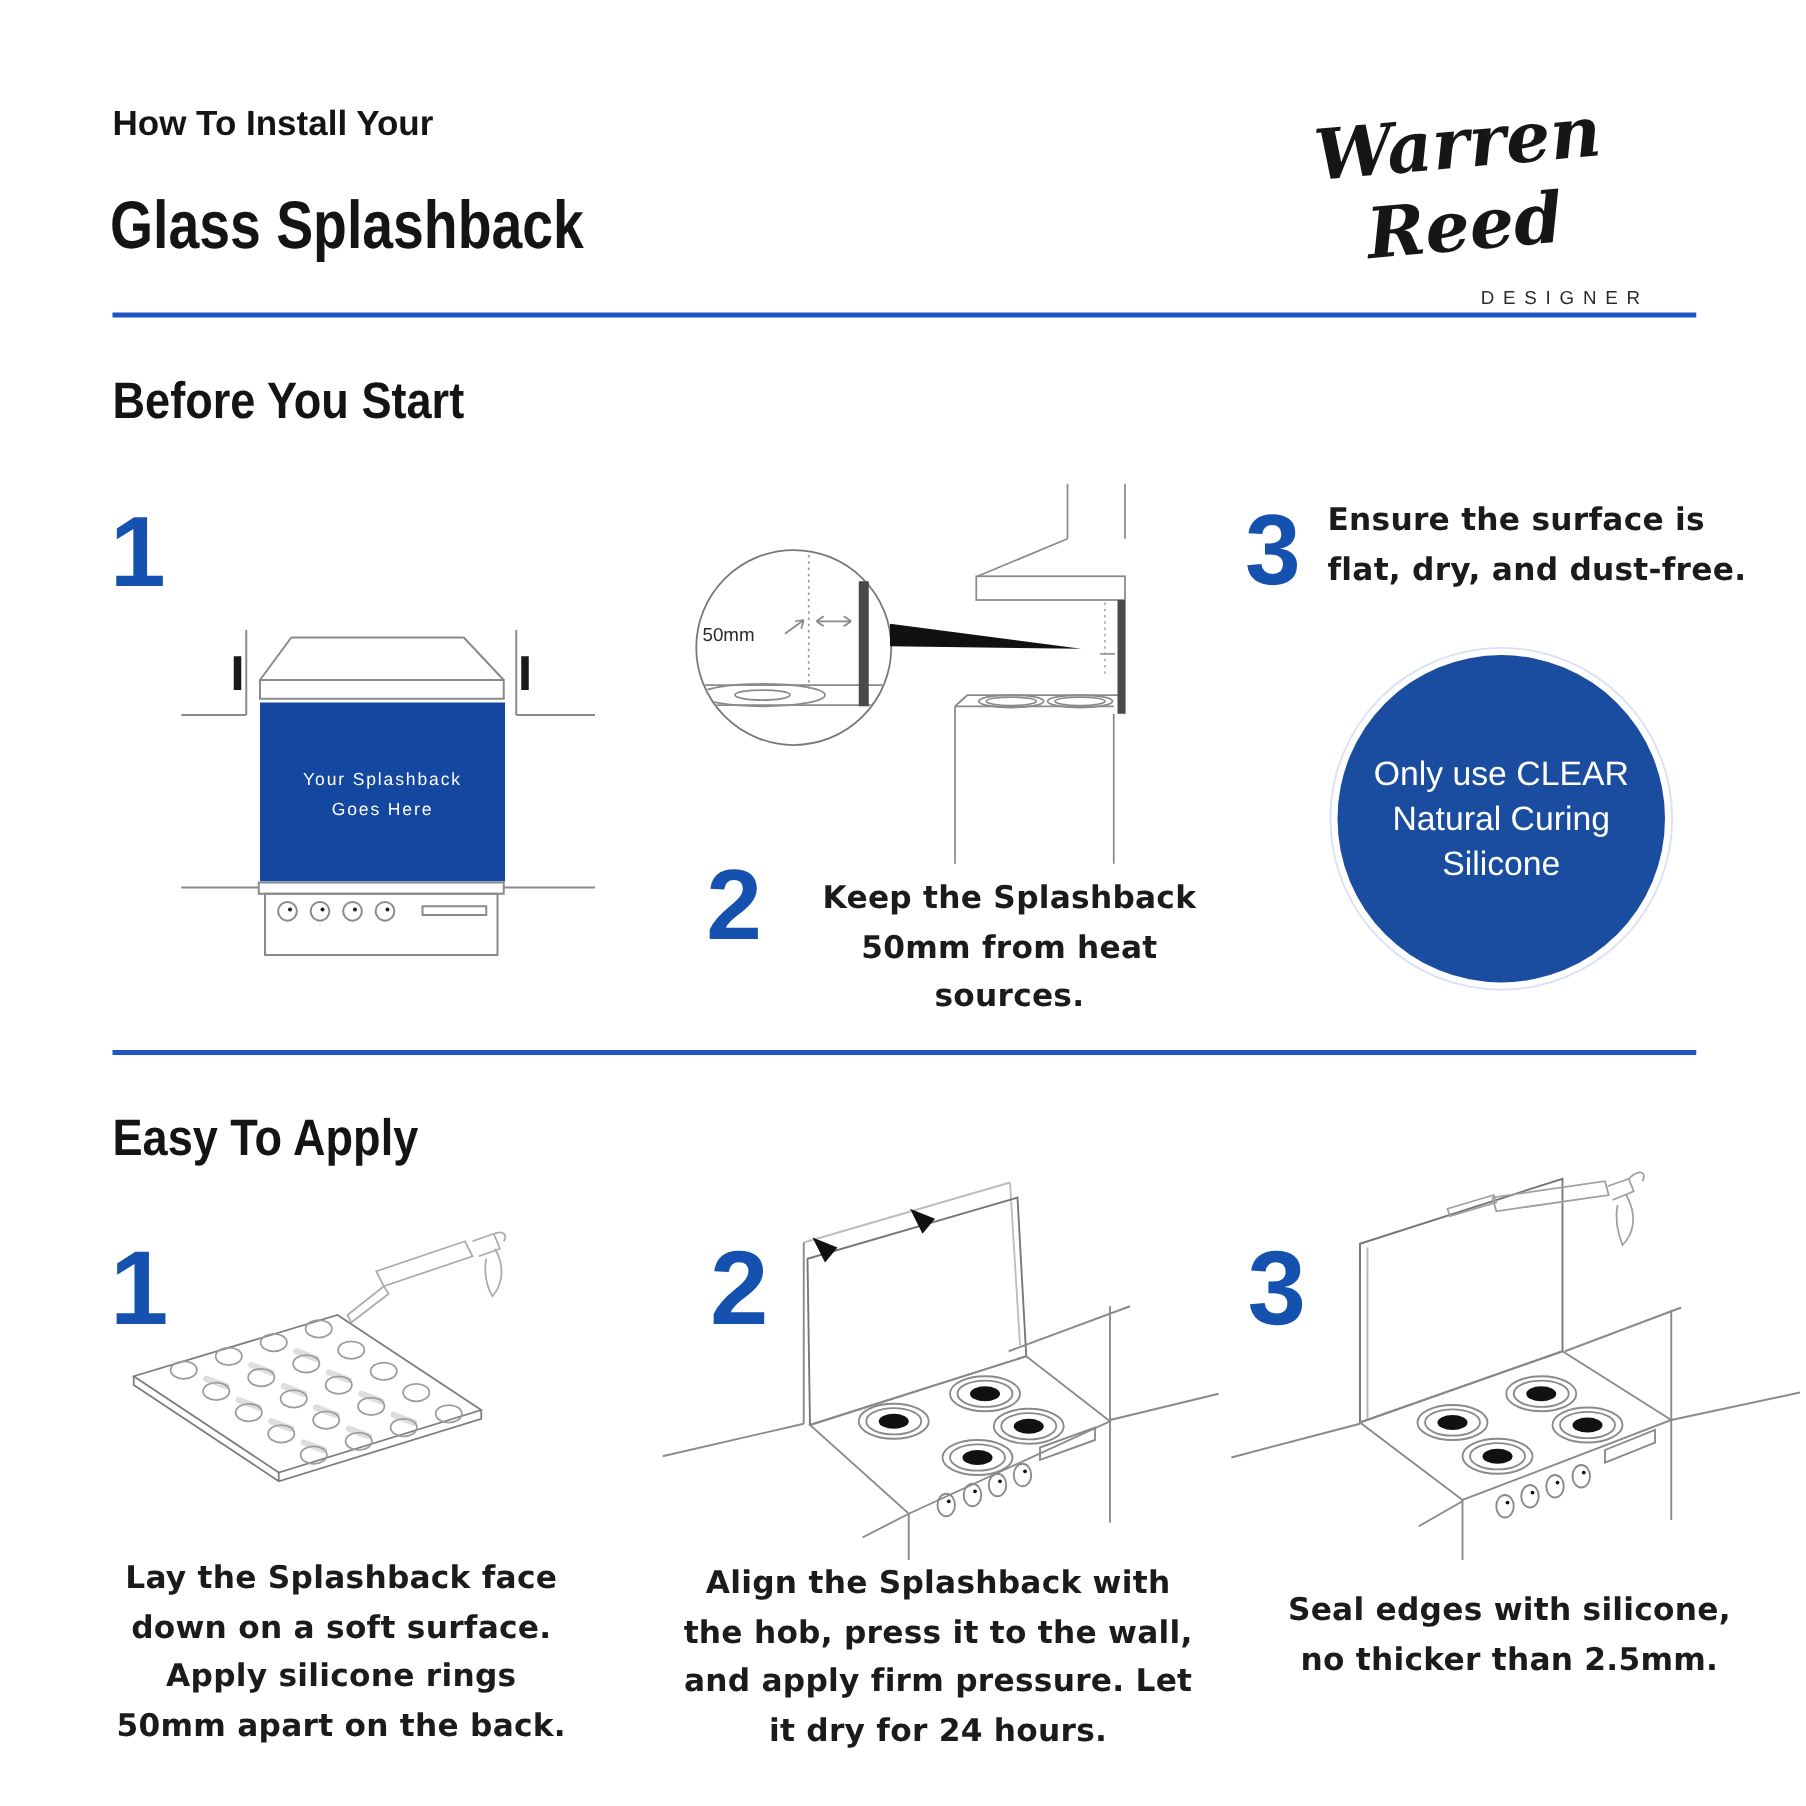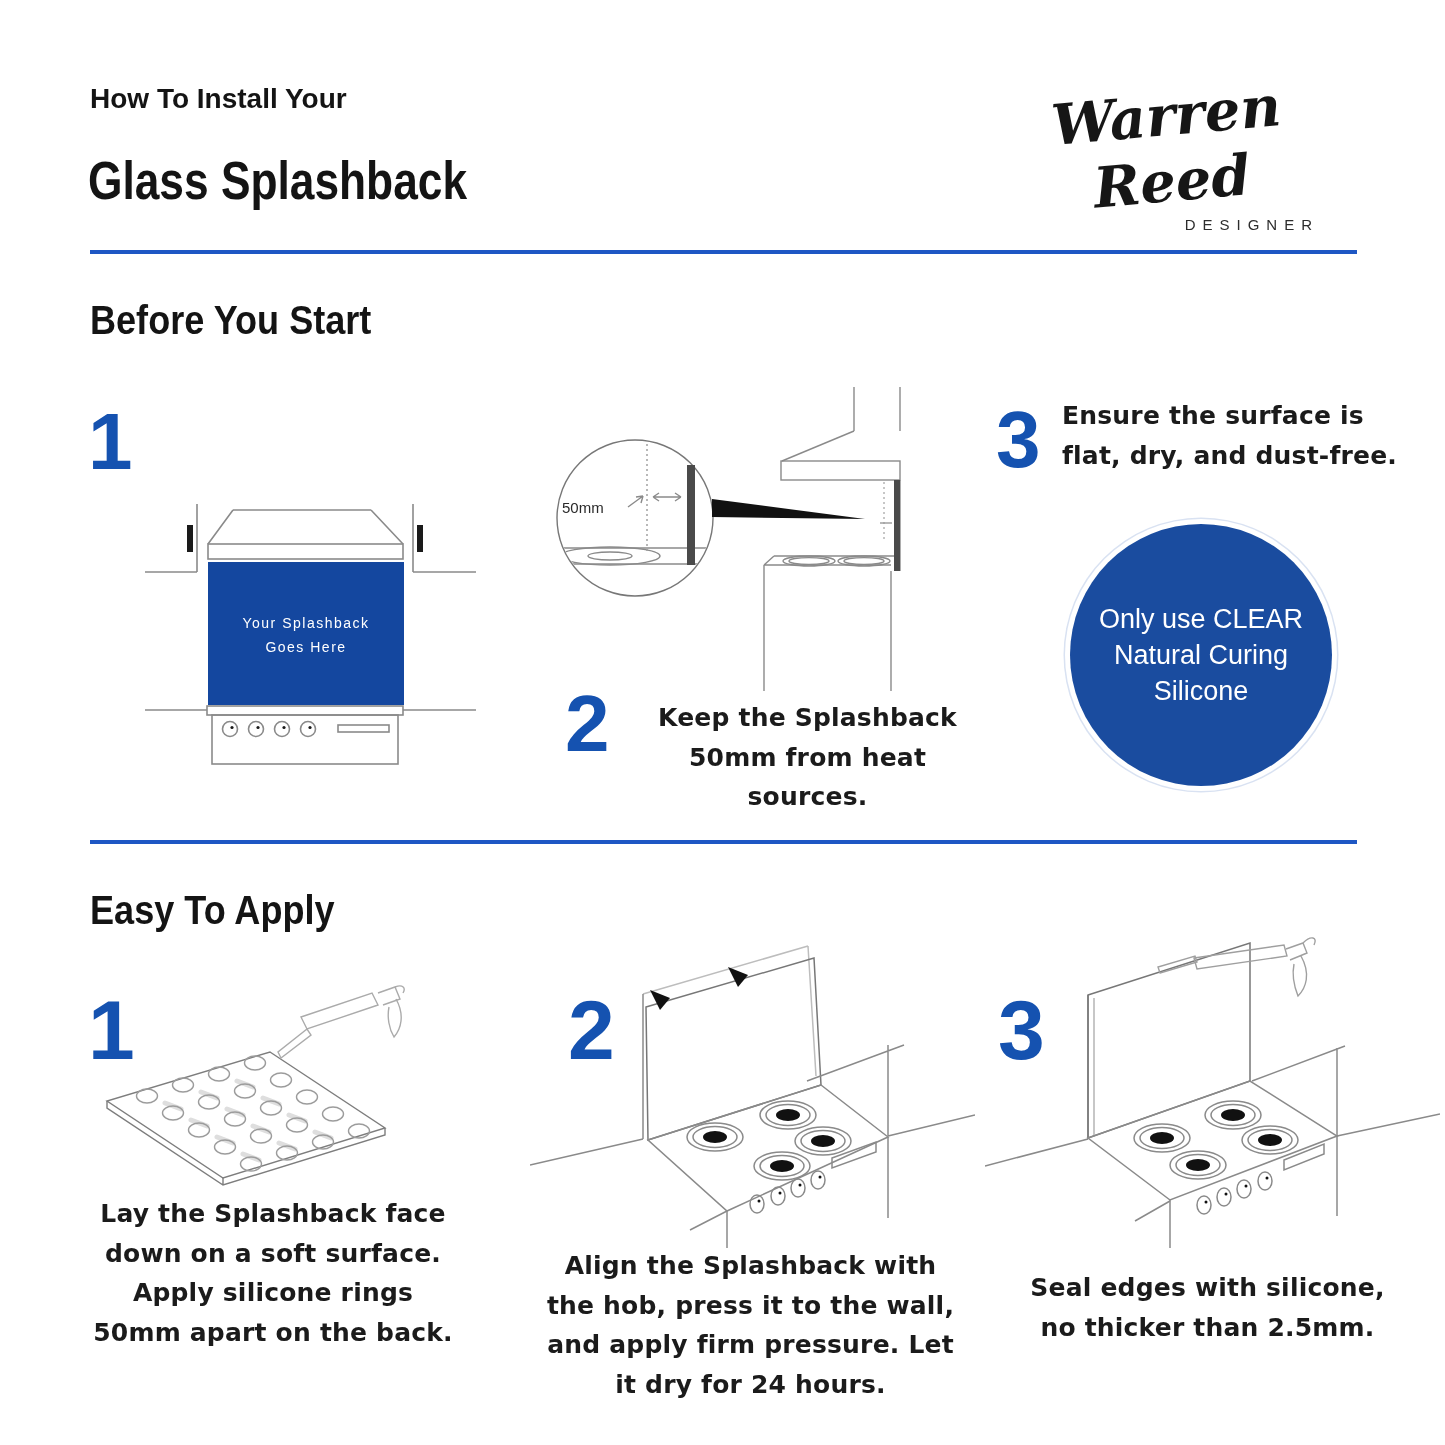--- a/index.html
+++ b/index.html
@@ -24,21 +24,21 @@
              line-height:1.58;letter-spacing:.2px;white-space:pre-line;color:var(--ink);}
   .centered{text-align:center;}
   .badge{left:1070px;top:524px;width:262px;height:262px;border-radius:50%;
          background:var(--badge);color:#fff;display:flex;align-items:center;justify-content:center;
          text-align:center;font:400 27px/1.34 "Liberation Sans",sans-serif;white-space:pre-line;
          box-shadow:0 0 0 5px #fff,0 0 0 6.5px #d9e2f2;}
   .brand{left:975px;top:82px;width:388px;}
   .brand-name{font-family:"DejaVu Serif",serif;font-style:italic;font-weight:700;
               font-size:56px;color:#161616;text-align:center;transform:rotate(-5deg);}
   .brand-sub{font-size:15px;letter-spacing:7px;color:#2c2c2c;text-align:right;
-             padding-right:44px;margin-top:2px;}
+             padding-right:44px;margin-top:16px;}
   svg{display:block;}
   svg text{font-family:"Liberation Sans",sans-serif;}
 </style>
 </head>
 <body>
 
 <div class="canvas">
 
   <div class="abs title1" style="left:90px;top:84px;text-align:right;">How To Install Your</div>
   <div class="abs title2" style="left:88px;top:152px;">Glass Splashback</div>
@@ -168,21 +168,21 @@
           <ellipse cx="130" cy="162" rx="10.5" ry="7"></ellipse>
         <ellipse cx="156" cy="179" rx="10.5" ry="7"></ellipse>
       </g>
       <g fill="none" stroke="#ababab" stroke-width="1.4">
         <polygon points="186,73 216,50 212,44 183,67"></polygon>
         <polygon points="206,32 277,8 283,20 212,44"></polygon>
         <path d="M283,8 L300,2 L305,14 L288,20 M300,2 C308,-1 311,3 308,8 M301,14 C310,30 306,44 299,52 C294,44 292,32 294,22"></path>
       </g>
     </svg>
   </div>
-  <div class="abs step-text centered" style="left:58px;top:1194px;width:430px;">Lay the Splashback face
+  <div class="abs step-text centered" style="left:58px;top:1242px;width:430px;">Lay the Splashback face
 down on a soft surface.
 Apply silicone rings
 50mm apart on the back.</div>
 
   <div class="abs num" style="left:568px;top:988px;font-size:84px;">2</div>
 
   <div class="abs" style="left:530px;top:918px;width:445px;height:330px;">
     <svg width="445" height="330" viewBox="0 0 445 330">
       <g fill="none" stroke="#8a8a8a" stroke-width="1.5">
         <path d="M113,76 L278,28 M278,28 L286,158" stroke="#bdbdbd"></path>

